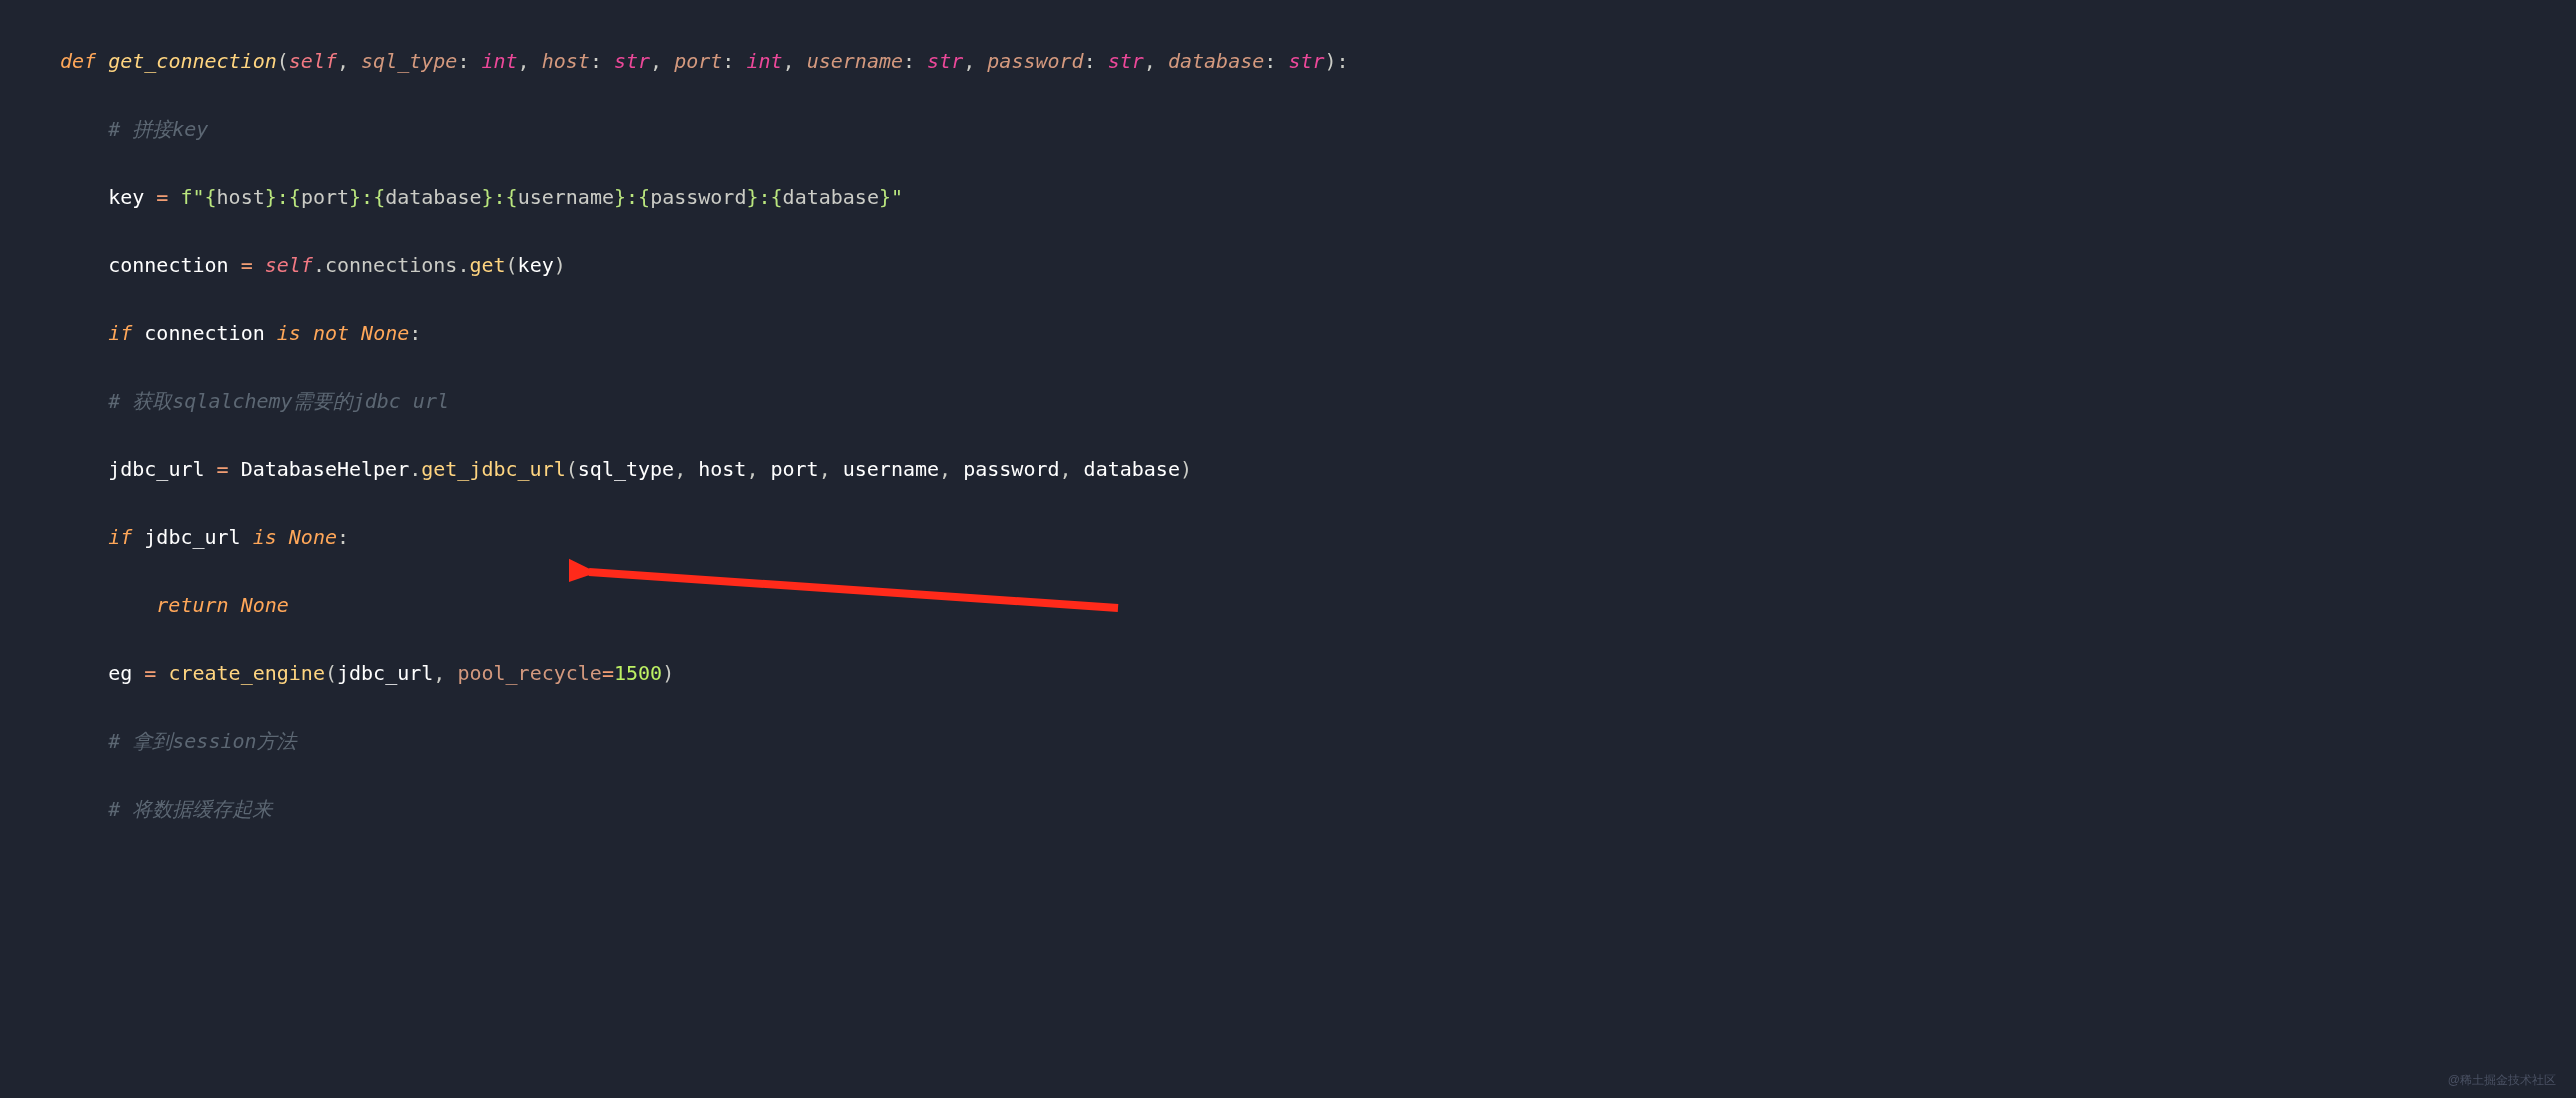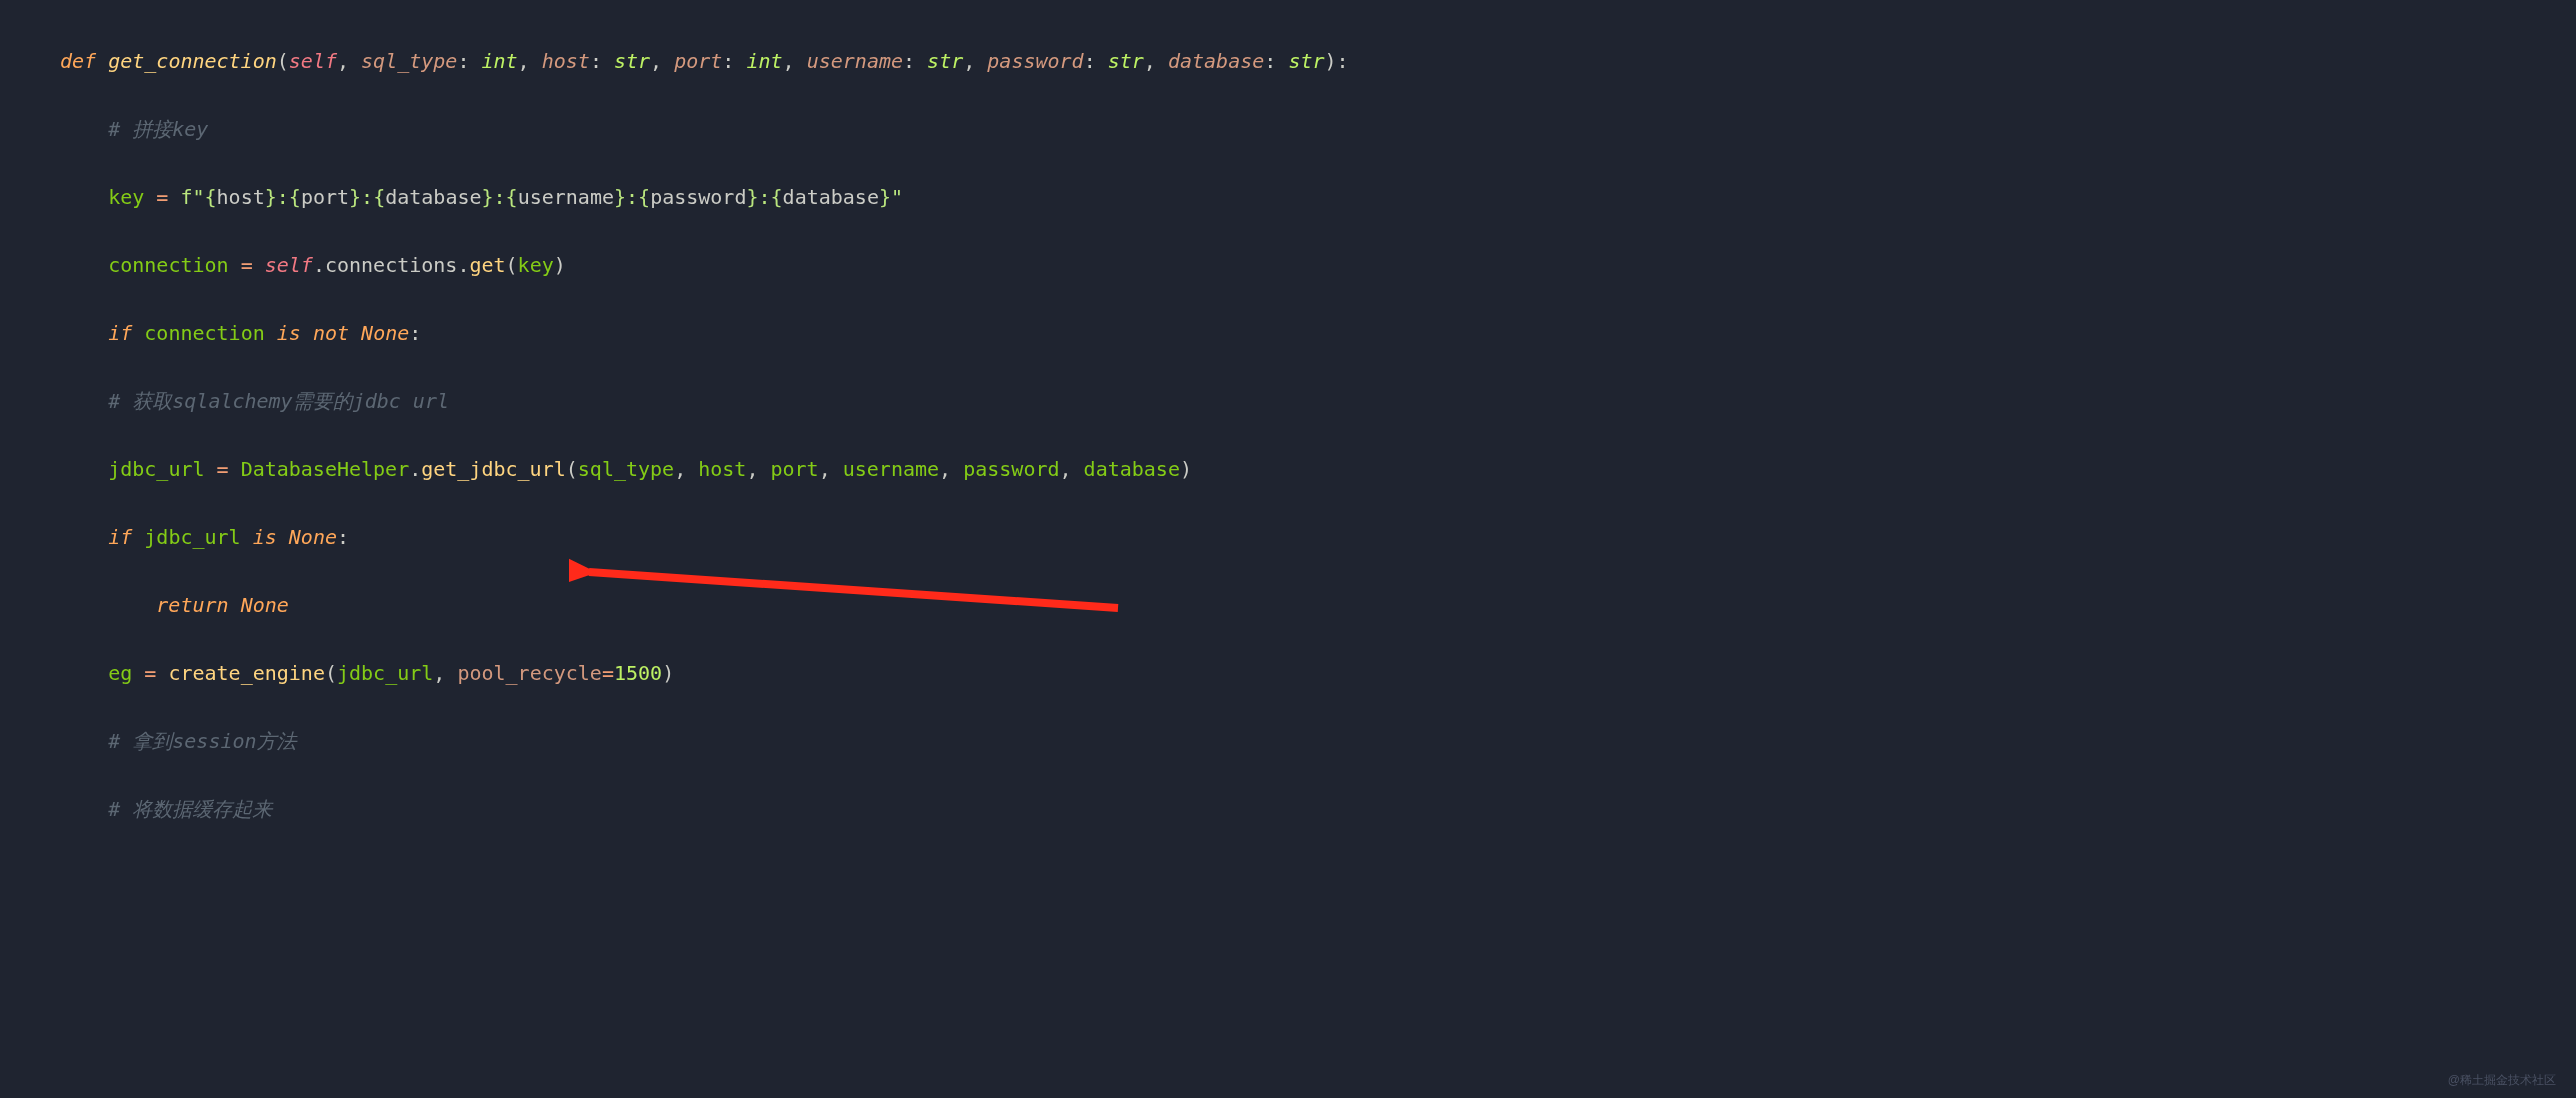--- a/index.html
+++ b/index.html
@@ -25,25 +25,25 @@
     }
     .line {
       display: block;
       height: 34px;
     }
     .kw-def { color: #ffa759; font-style: italic; margin-top: 38px; }
     .fn-name { color: #ffd580; font-style: italic; }
     .paren { color: #cbccc6; }
     .param-self { color: #f27983; font-style: italic; }
     .param-name { color: #d4997e; font-style: italic; }
-    .type-ann { color: #bef264; font-style: italic; text-align: right; }
+    .type-ann { color: #ec4899; font-style: italic; text-align: right; }
     .comma { color: #cbccc6; }
     .colon { color: #cbccc6; }
     .comment { color: #5c6773; font-style: italic; }
-    .var { color: #84cc16; }
+    .var { color: #ffffff; }
     .op { color: #f29e74; }
     .string { color: #bae67e; }
     .fstring-brace { color: #bae67e; }
     .fstring-var { color: #cbccc6; }
     .attr { color: #cbccc6; }
     .method-call { color: #ffd580; margin-top: 34px; }
     .kw-if { color: #ffa759; font-style: italic; }
     .kw-is { color: #ffa759; font-style: italic; }
     .kw-not { color: #ffa759; font-style: italic; }
     .kw-none { color: #ffa759; font-style: italic; }

